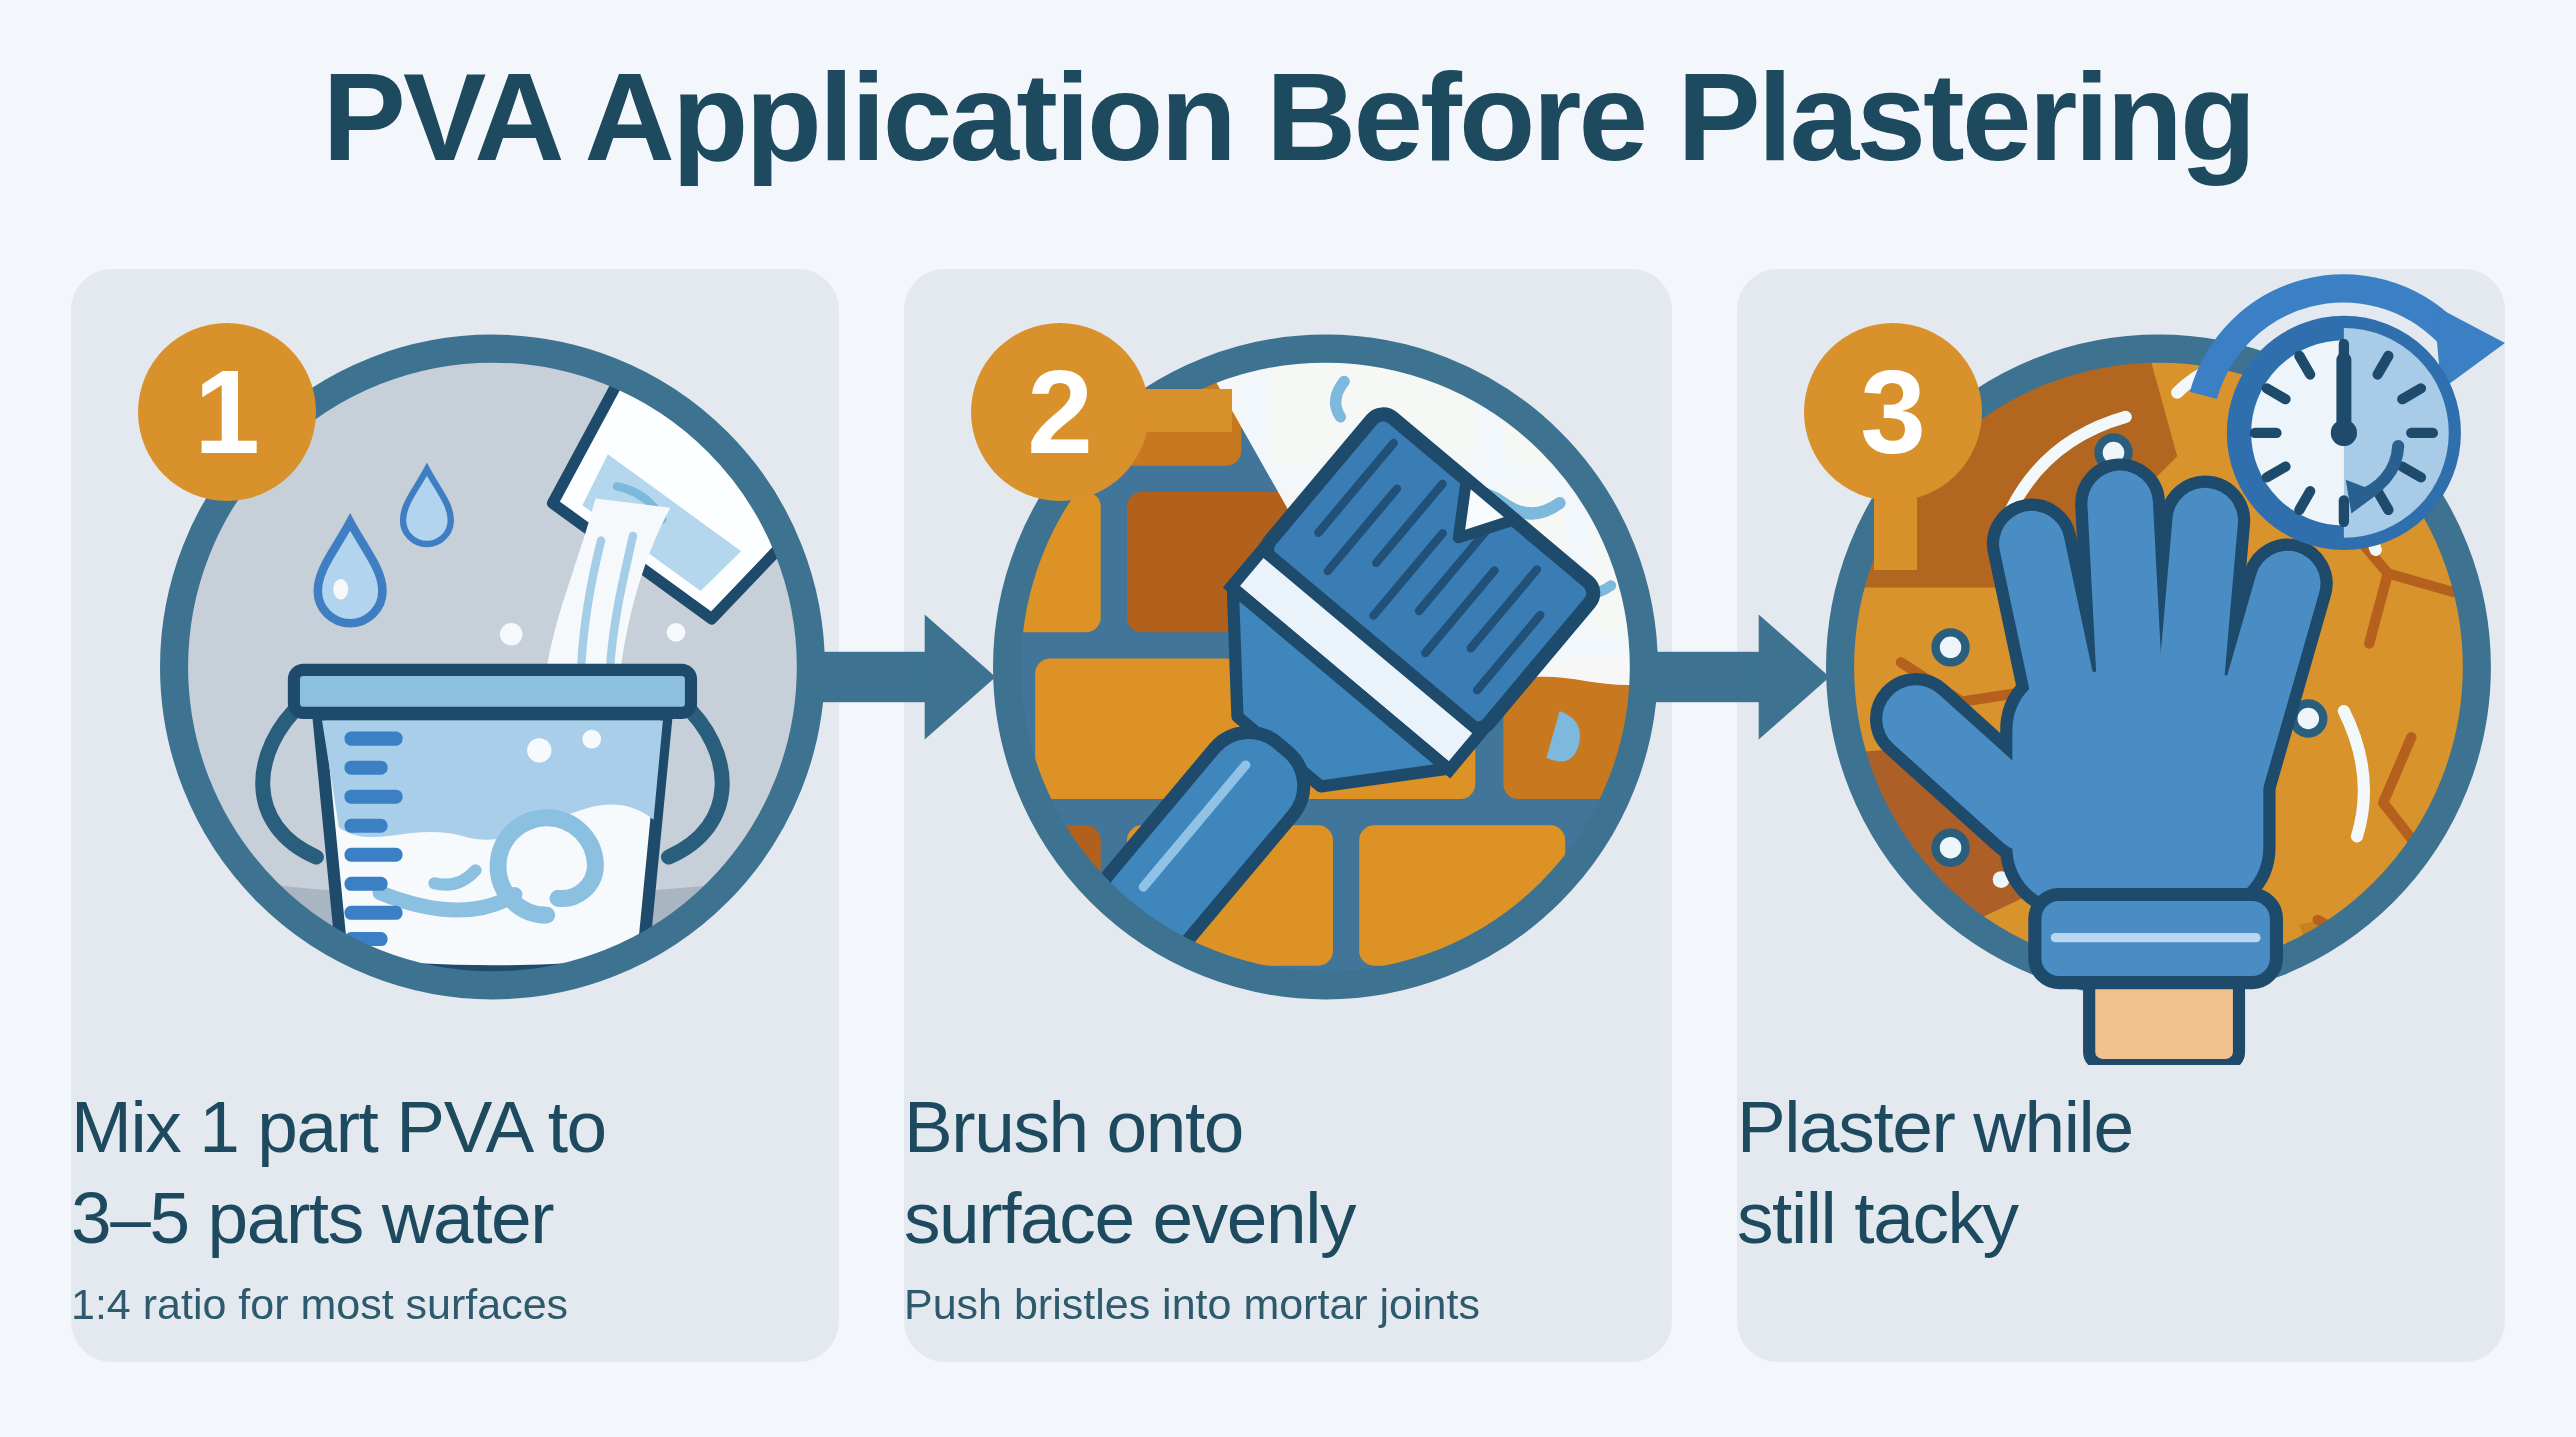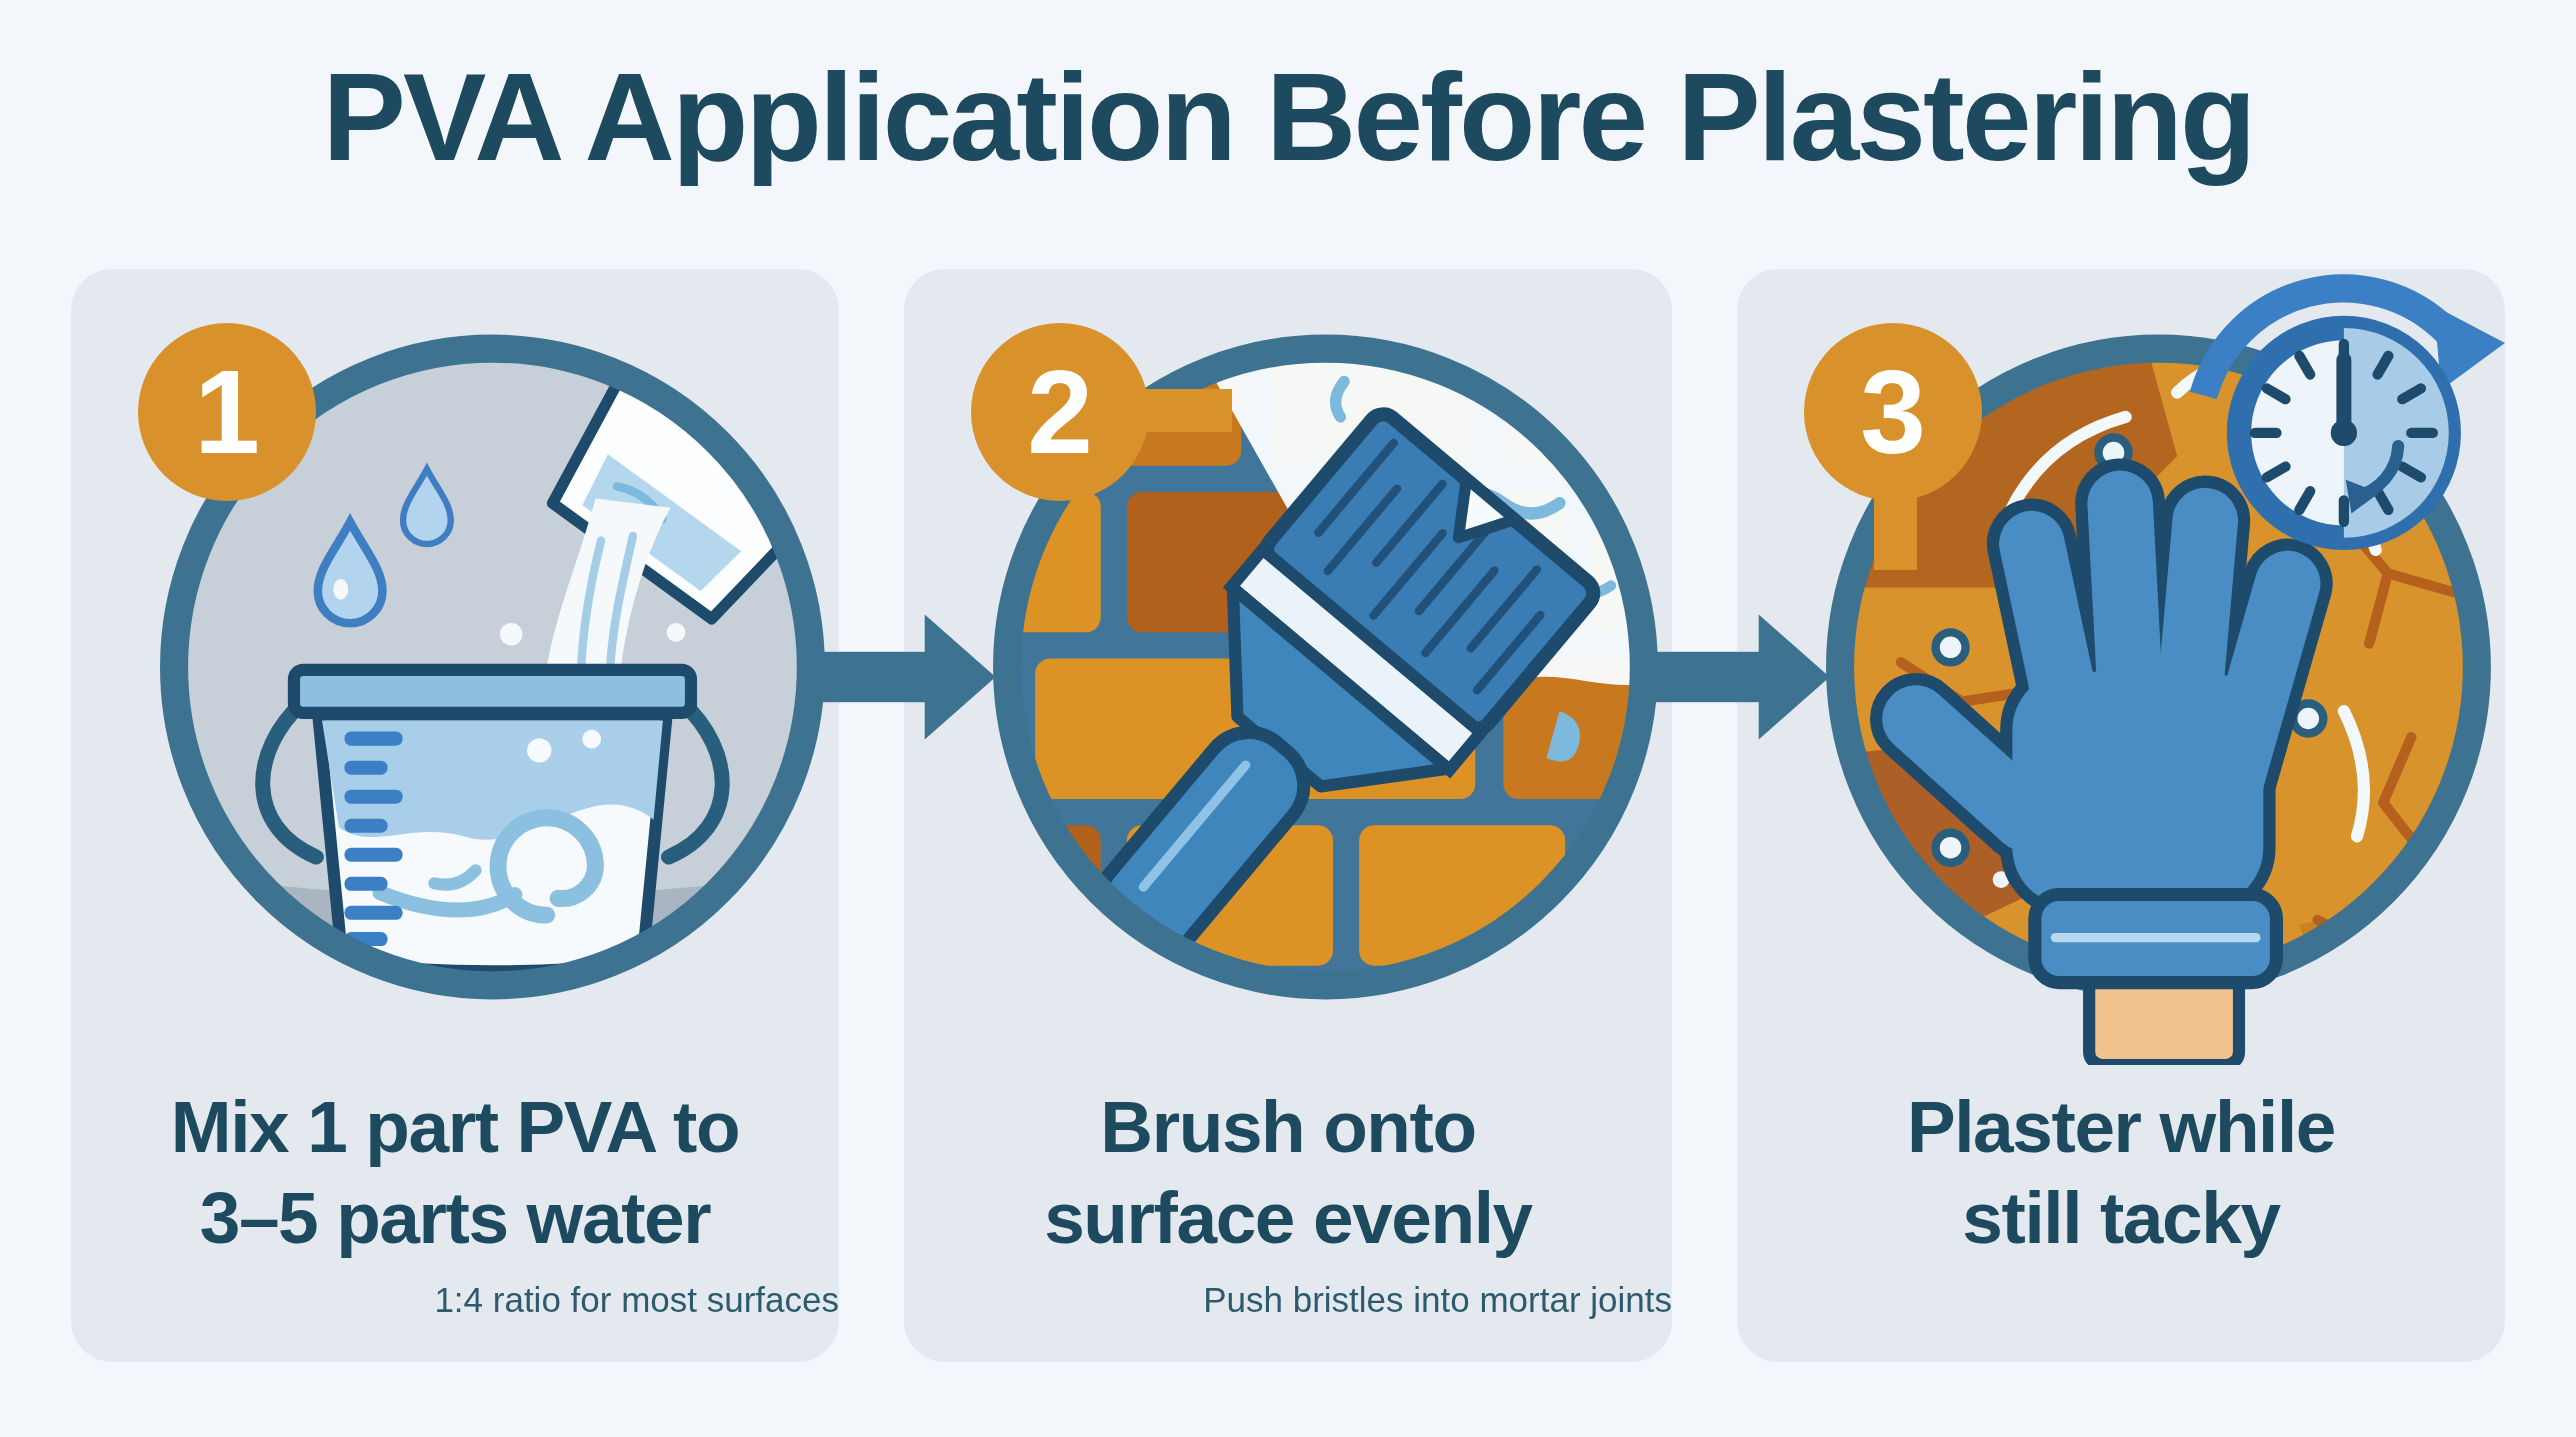--- a/index.html
+++ b/index.html
@@ -16,24 +16,24 @@
     font-size:125px;font-weight:bold;letter-spacing:-2.8px;color:var(--heading);}
   .card{position:absolute;top:269px;width:768px;height:1093px;background:var(--card-bg);border-radius:41px;}
   .card.c1{left:71px}.card.c2{left:904px}.card.c3{left:1737px}
   .illus{position:absolute;top:0;left:0;width:768px;height:796px;z-index:1;}
   .badge{position:absolute;left:67px;top:54px;width:178px;height:178px;border-radius:50%;
     background:var(--badge);display:flex;align-items:center;justify-content:center;z-index:3;}
   .badge span{color:var(--badge-number);font-size:118px;font-weight:bold;}
   .badge-stem{position:absolute;background:var(--badge);z-index:2;}
   .stem-right{left:225px;top:120px;width:103px;height:43px;}
   .stem-down{left:137px;top:215px;width:43px;height:86px;}
-  .step-title{position:absolute;top:812px;left:0;width:100%;text-align:center;
-    font-size:73px;line-height:91px;font-weight:bold;letter-spacing:-1.4px;color:var(--heading);z-index:2;}
-  .step-sub{position:absolute;top:1011px;left:0;width:100%;text-align:right;
-    font-size:35px;color:var(--subtext);z-index:2;}
+  .step-title{position:absolute;top:812px;left:0;width:100%;text-align:left;
+    font-size:73px;line-height:91px;font-weight:normal;letter-spacing:-1.4px;color:var(--heading);z-index:2;}
+  .step-sub{position:absolute;top:1011px;left:0;width:100%;text-align:left;
+    font-size:43px;color:var(--subtext);z-index:2;}
   .arrow{position:absolute;top:607px;width:197px;height:140px;z-index:5;}
   .arrow.a1{left:801px}.arrow.a2{left:1635px}
   .ring{fill:none;stroke:var(--teal);stroke-width:30px;}
   .glove-stroke{fill:var(--glove-blue);stroke:var(--outline);stroke-width:26px;}
   .glove-fillonly{fill:var(--glove-blue);stroke:none;}
 </style>
 </head>
 <body>
 
 <div class="stage">

